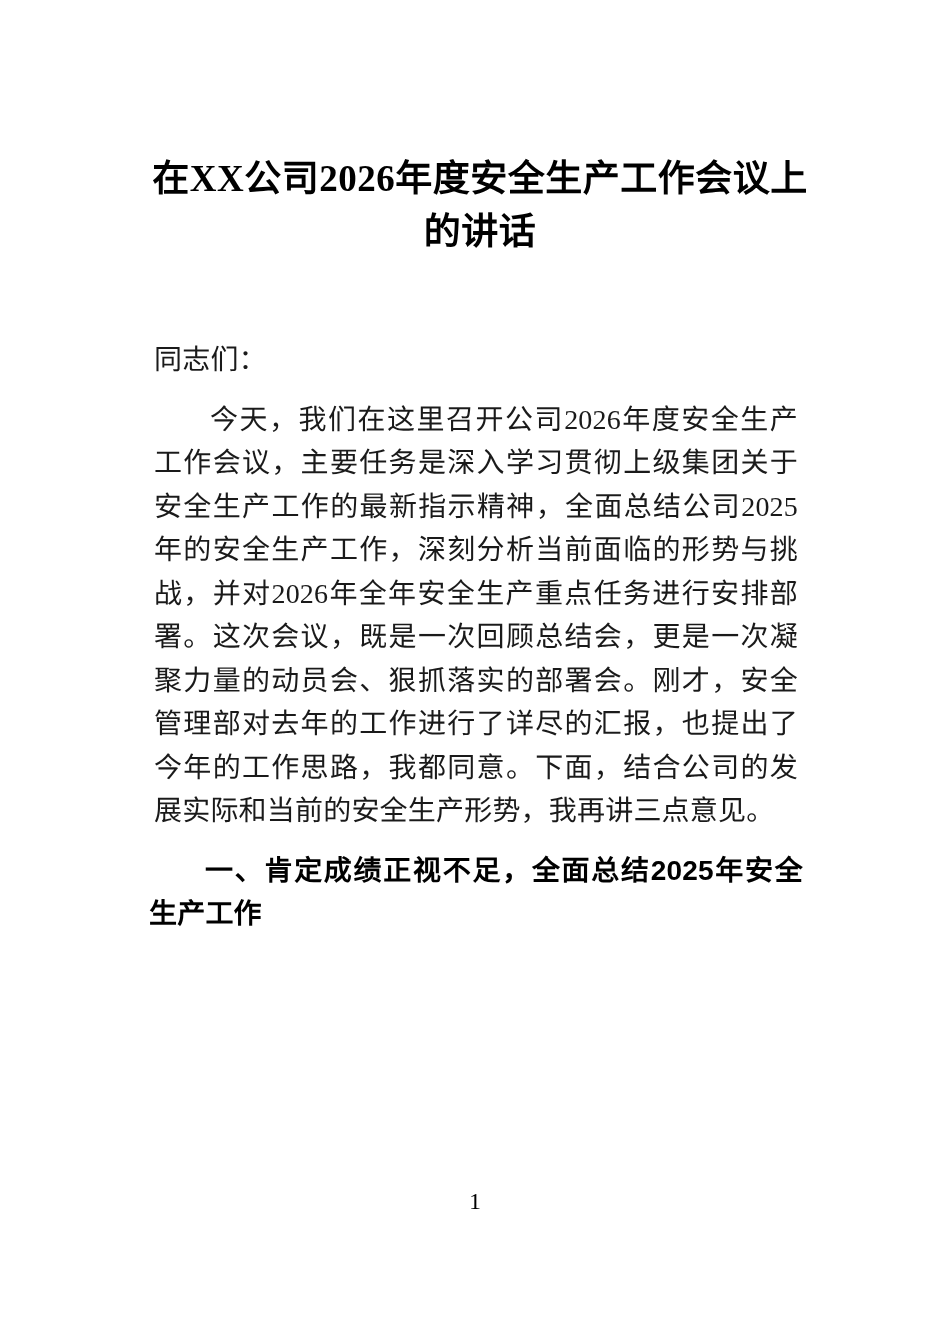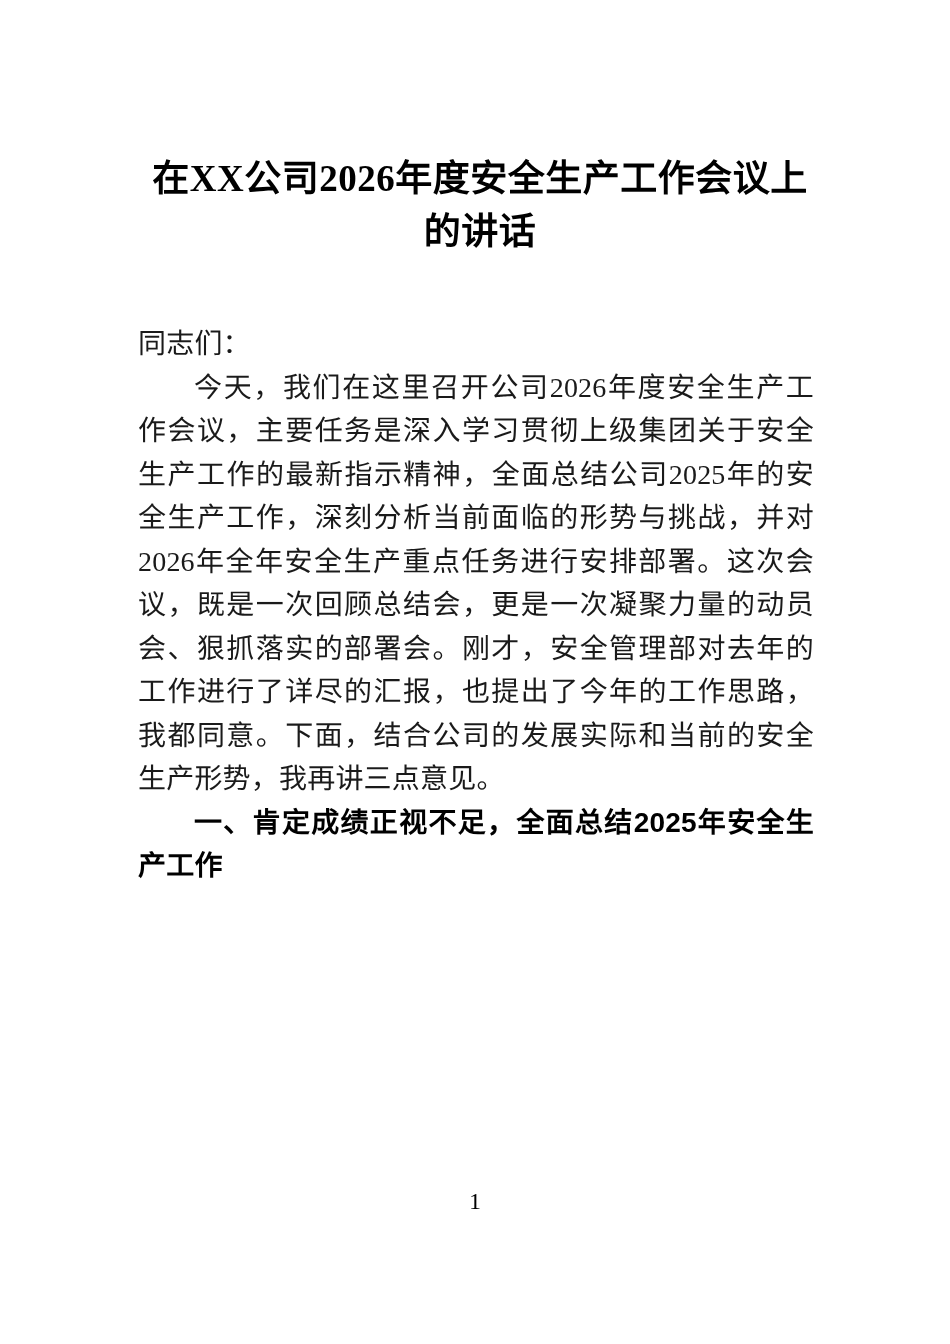--- a/index.html
+++ b/index.html
@@ -56,39 +56,39 @@
 
   
   .body-block {
     position: absolute;
     left: 0;
     top: 322px;
     width: 676px;
   }
 
   p.para {
-    margin: 0;
+    margin: 16px;
     padding: 0;
     font-family: "Liberation Serif", "DejaVu Serif", serif;
     font-size: 28px;
     line-height: 43.5px;
     text-align: justify;
     text-justify: inter-character;
     text-align-last: left;
     color: #1a1a1a;
     letter-spacing: 0.2px;
   }
 
   p.indent {
     text-indent: 56px;
   }
 
   
   p.section-heading {
-    margin: 0;
+    margin: 11px;
     padding: 0;
     font-family: "Liberation Sans", "DejaVu Sans", sans-serif;
     font-weight: bold;
     font-size: 28px;
     line-height: 43.5px;
     text-indent: 56px;
     text-align: justify;
     text-justify: inter-character;
     text-align-last: left;
     color: #000000;

